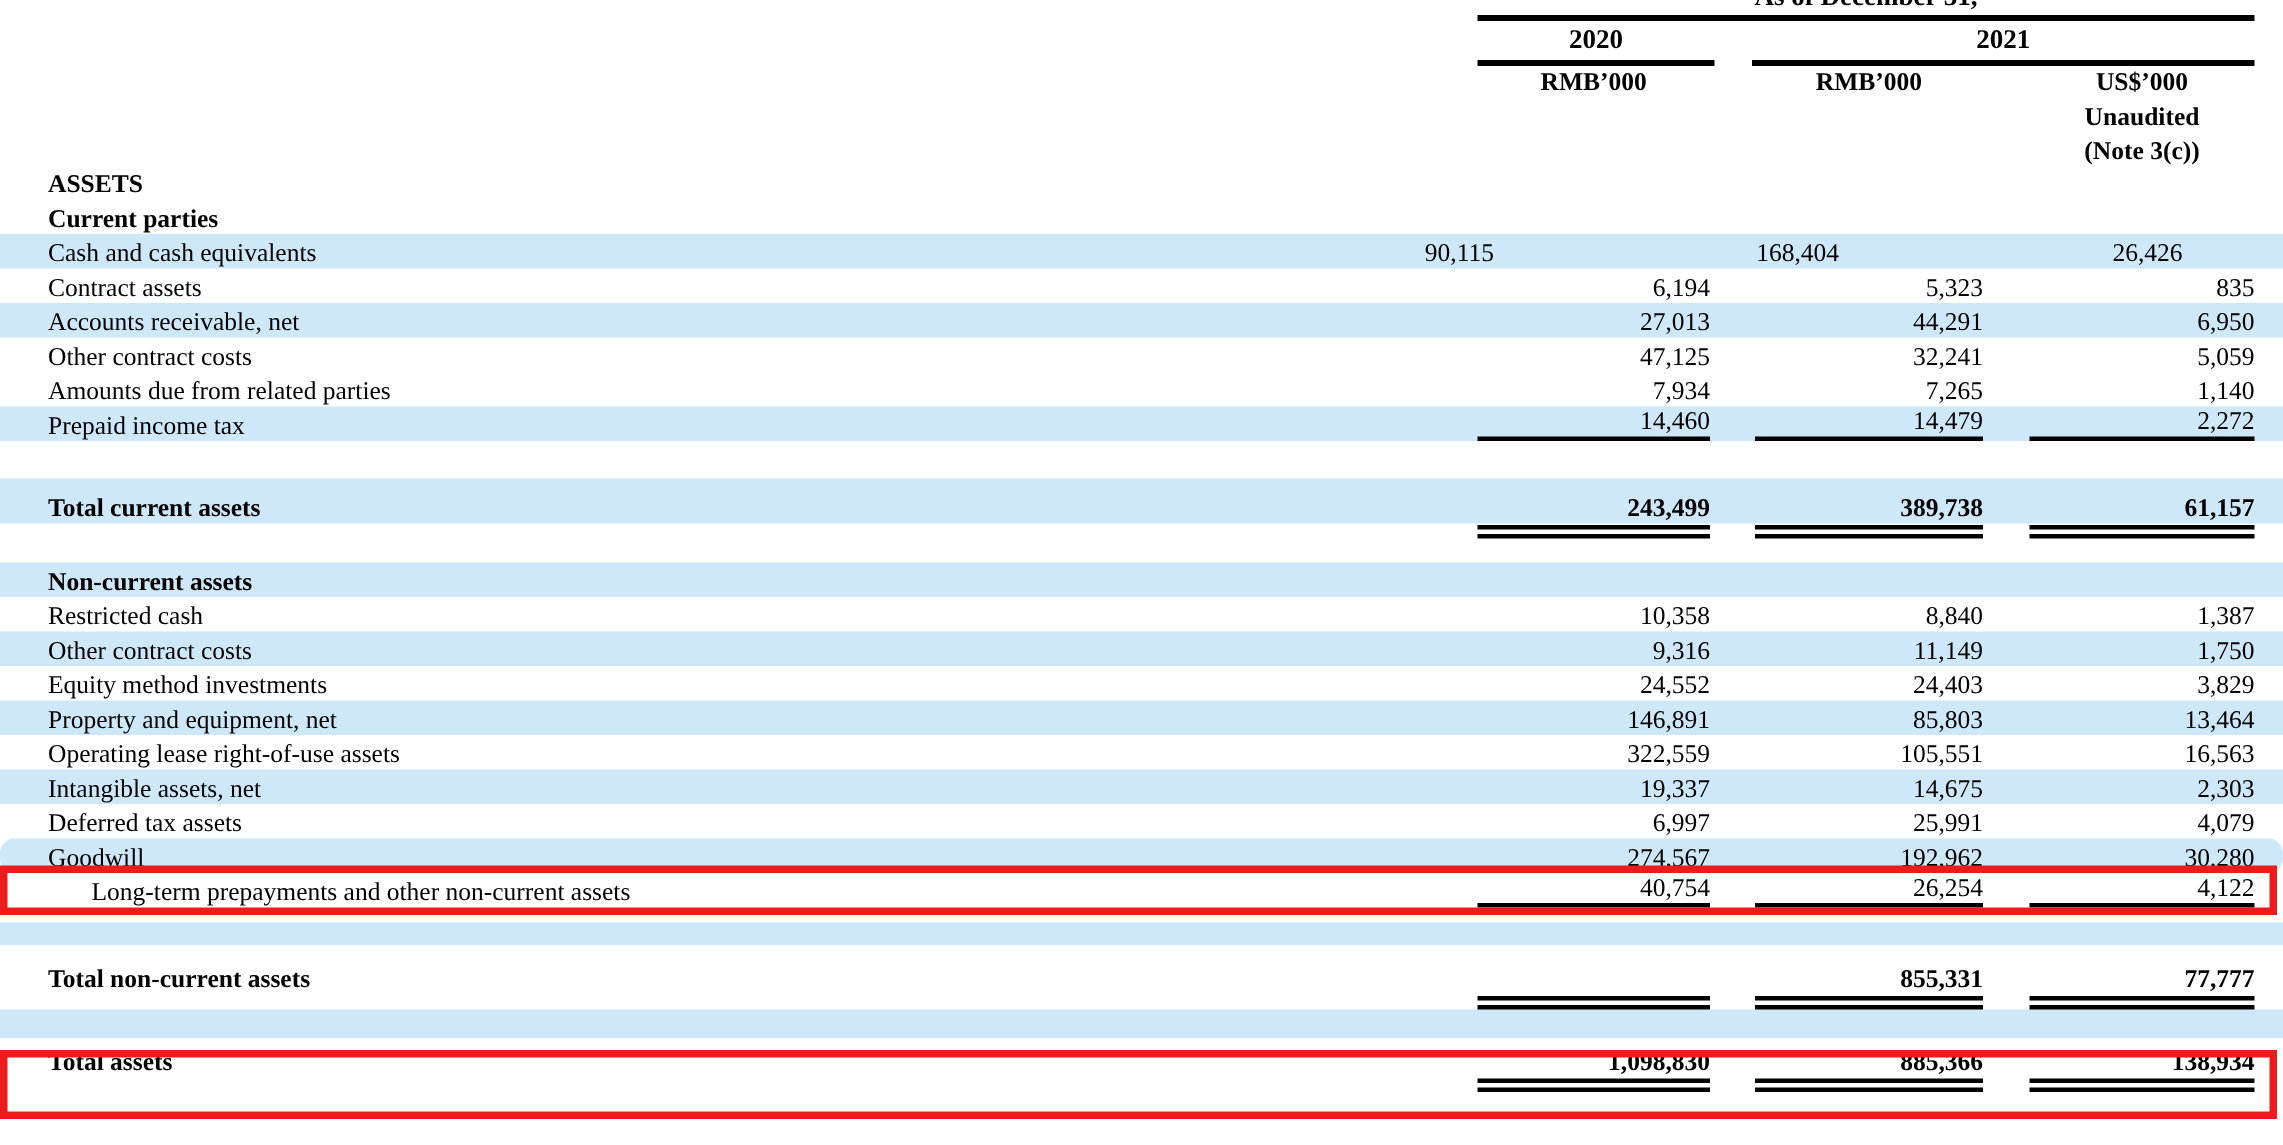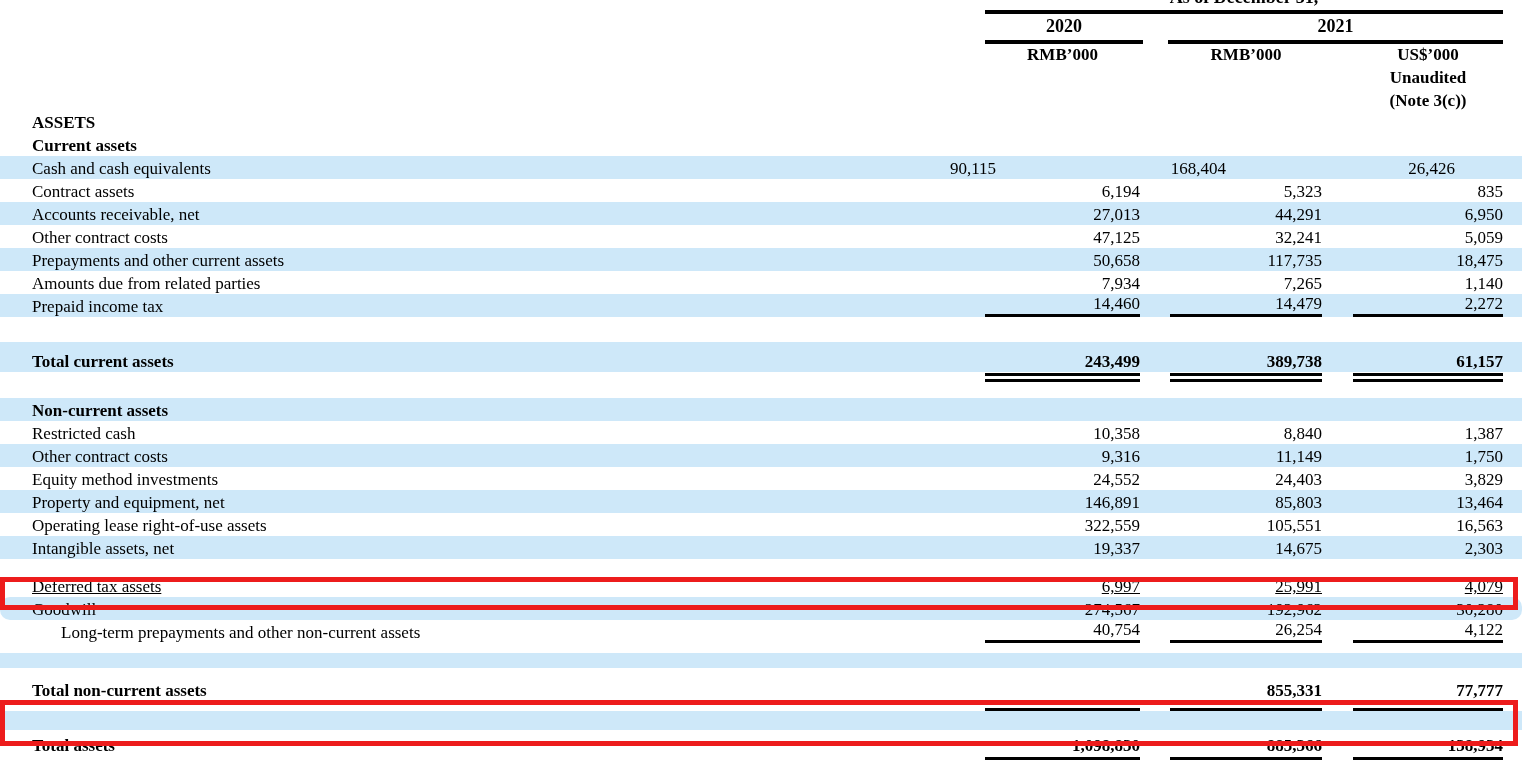--- a/index.html
+++ b/index.html
@@ -77,21 +77,21 @@
 
   <div class="rows" id="rows">
       <div class="row bold " style="height: 23px;">
         <div class="cell lbl">ASSETS</div>
         <div class="cell c1"></div>
         <div class="cell c2"></div>
         <div class="cell c3"></div>
         <div class="cell padR"></div>
       </div>
       <div class="row bold " style="height: 23px;">
-        <div class="cell lbl">Current assets</div>
+        <div class="cell lbl">Current parties</div>
         <div class="cell c1"></div>
         <div class="cell c2"></div>
         <div class="cell c3"></div>
         <div class="cell padR"></div>
       </div>
       <div class="row blue " style="height: 23px; gap: 48px;">
         <div class="cell lbl">Cash and cash equivalents</div>
         <div class="cell c1">
           <div class="num">90,115</div>
         </div>
@@ -132,33 +132,20 @@
       <div class="row " style="height: 23px;">
         <div class="cell lbl">Other contract costs</div>
         <div class="cell c1">
           <div class="num">47,125</div>
         </div>
         <div class="cell c2">
           <div class="num">32,241</div>
         </div>
         <div class="cell c3">
           <div class="num">5,059</div>
-        </div>
-        <div class="cell padR"></div>
-      </div>
-      <div class="row blue " style="height: 23px;">
-        <div class="cell lbl">Prepayments and other current assets</div>
-        <div class="cell c1">
-          <div class="num">50,658</div>
-        </div>
-        <div class="cell c2">
-          <div class="num">117,735</div>
-        </div>
-        <div class="cell c3">
-          <div class="num">18,475</div>
         </div>
         <div class="cell padR"></div>
       </div>
       <div class="row " style="height: 23px;">
         <div class="cell lbl">Amounts due from related parties</div>
         <div class="cell c1">
           <div class="num">7,934</div>
         </div>
         <div class="cell c2">
           <div class="num">7,265</div>
@@ -287,21 +274,21 @@
           <div class="num">19,337</div>
         </div>
         <div class="cell c2">
           <div class="num">14,675</div>
         </div>
         <div class="cell c3">
           <div class="num">2,303</div>
         </div>
         <div class="cell padR"></div>
       </div>
-      <div class="row " style="height: 38px; text-decoration: underline;">
+      <div class="row " style="height: 23px;">
         <div class="cell lbl">Deferred tax assets</div>
         <div class="cell c1">
           <div class="num">6,997</div>
         </div>
         <div class="cell c2">
           <div class="num">25,991</div>
         </div>
         <div class="cell c3">
           <div class="num">4,079</div>
         </div>

